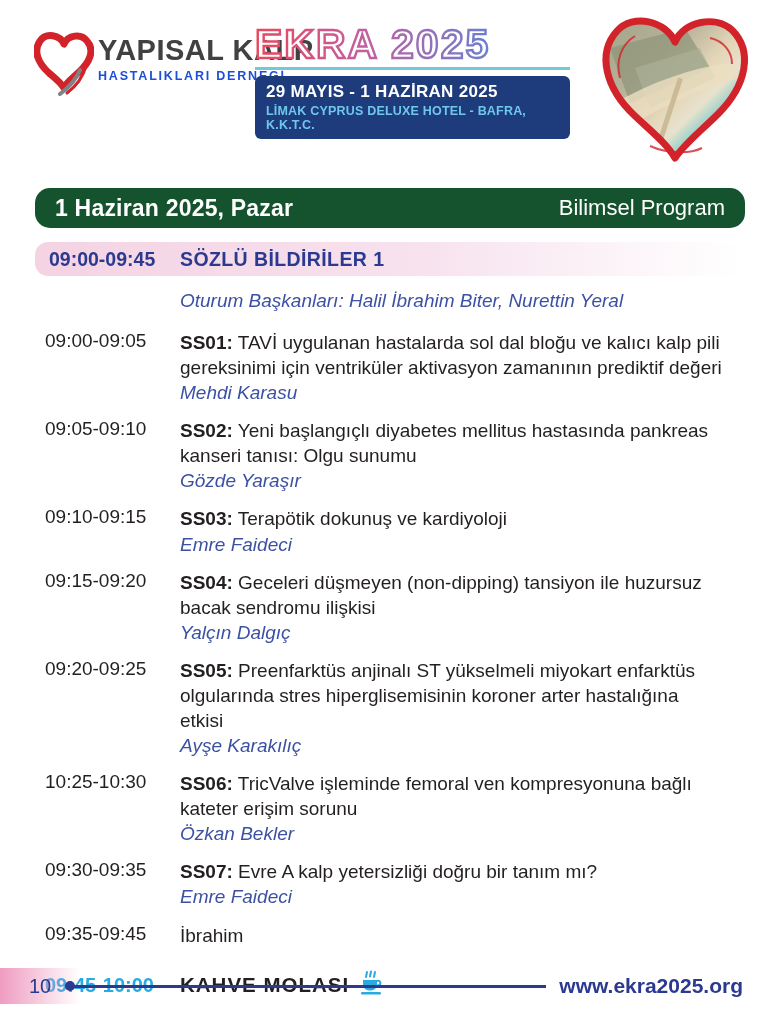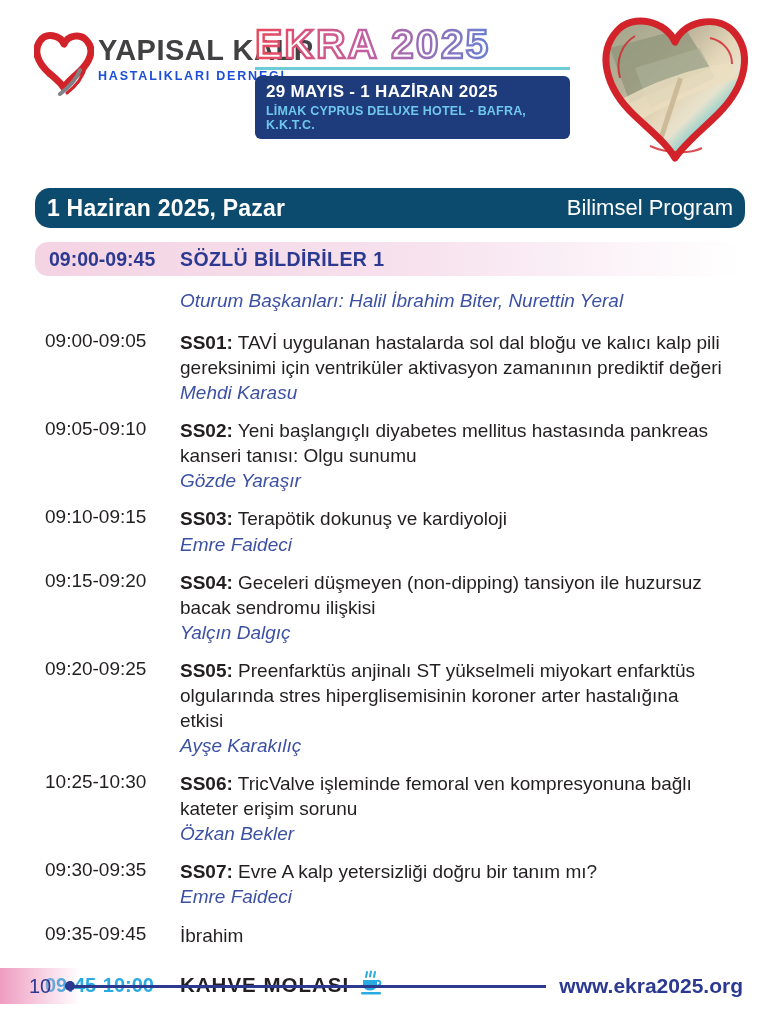--- a/index.html
+++ b/index.html
@@ -17,22 +17,22 @@
   .ekra-svg{display:block;}
   .teal-rule{height:3px;width:315px;background:#6fcbd6;margin-top:1px;}
   .congress-titles{margin-top:7px;font-weight:700;color:#1d4f91;font-size:20px;line-height:1.2;letter-spacing:-0.3px;}
   .date-box{margin-top:6px;width:315px;box-sizing:border-box;background:#1e3b7c;border-radius:6px;padding:6px 11px 7px;}
   .date-line1{color:#ffffff;font-weight:700;font-size:17px;letter-spacing:.3px;}
   .date-line2{color:#6fc7ec;font-weight:700;font-size:12.5px;letter-spacing:.2px;margin-top:2px;}
   .heart-photo{position:absolute;right:8px;top:8px;}
   
   .day-banner{
     position:absolute;left:35px;top:188px;width:710px;height:40px;box-sizing:border-box;
-    background:#0c4a6e;border-radius:15px;display:flex;align-items:center;justify-content:space-between;
-    padding:0 12px;
+    background:#14532d;border-radius:15px;display:flex;align-items:center;justify-content:space-between;
+    padding:0 20px;
   }
   .day-banner .left{color:#fff;font-weight:700;font-size:23px;letter-spacing:.2px;}
   .day-banner .right{color:#fff;font-weight:400;font-size:22px;}
   
   .session-header{
     position:absolute;left:35px;top:242px;width:706px;height:34px;border-radius:13px;
     background:linear-gradient(90deg,#f4d3e3 0%,#f7e2ee 55%,#ffffff 100%);
     display:flex;align-items:center;color:#2b3990;font-weight:700;font-size:19.5px;
   }
   .session-header .s-time{margin-left:14px;width:131px;}

